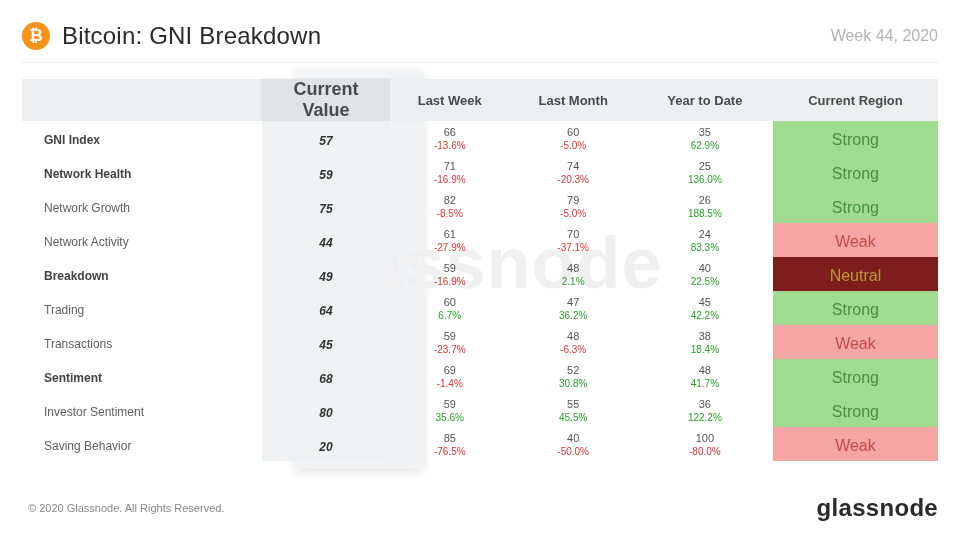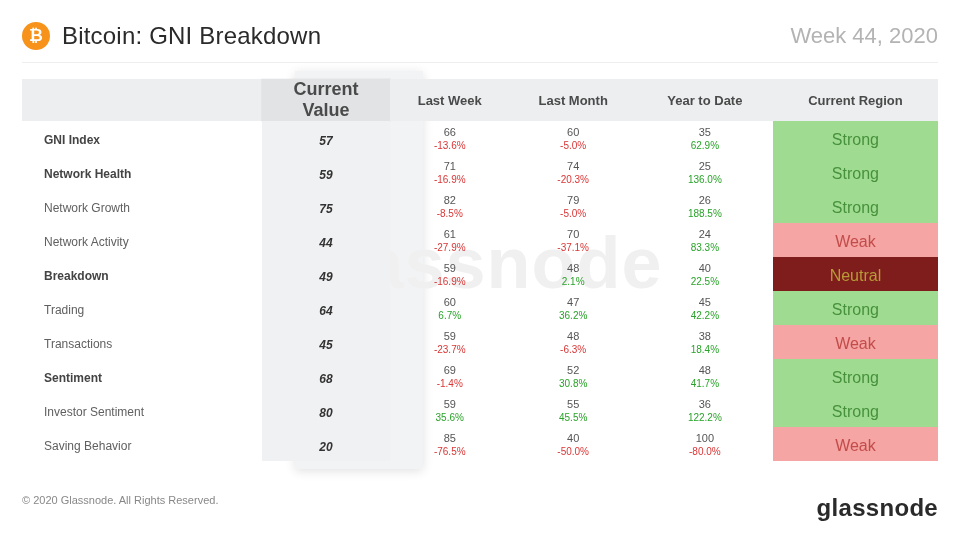--- a/index.html
+++ b/index.html
@@ -12,21 +12,21 @@
     position: relative;
     color: #555;
   }
   .header { display:flex; align-items:center; gap:12px; }
   .logo {
     width:28px; height:28px; border-radius:50%;
     background:#f7931a; display:flex; align-items:center; justify-content:center;
     color:#fff; font-weight:700; font-size:17px;
   }
   .title { font-size:24px; font-weight:500; color:#2a2a2a; letter-spacing:0.2px; }
-  .week  { margin-left:auto; color:#b3b3b3; font-size:22px;text-align:center; }
+  .week  { margin-left:auto; color:#b3b3b3; font-size:16px;text-align:center; }
 
   hr.rule { border:none; border-top:1px solid #eee; margin:12px 0 16px; }
 
   .tablewrap { position:relative; }
   .watermark {
     position:absolute; left:0; right:0; top:50%; transform:translateY(-58%);
     text-align:center; font-size:72px; font-weight:600; color:#f0f0f0;
     pointer-events:none; letter-spacing:1px; z-index:0;
   }
 
@@ -62,22 +62,22 @@
   .region-weak    { background:#f5a5a3; color:#c24c4a; }
   .region-neutral { background:#7f1d1d; color:#b89b36; }
 
   .cur-shadow {
     position:absolute; top:-8px; bottom:-8px; left:273px; width:128px;
     background:#f2f3f4; box-shadow:0 2px 10px rgba(0,0,0,0.12);
     z-index:0; pointer-events:none;
   }
 
   .footer {
-    position:absolute; bottom:18px; left:22px; right:22px;
-    display:flex; align-items:flex-start;
+    position:absolute; bottom:18px; left:28px; right:22px;
+    display:flex; align-items:center;
   }
   .copyright { font-size:11px; color:#888; }
   .brand { margin-left:auto; font-size:24px; font-weight:600; color:#2a2a2a; letter-spacing:0.3px; }
 </style>
 </head>
 <body>
 
 <div class="header">
   <div class="logo">₿</div>
   <div class="title">Bitcoin: GNI Breakdown</div>

